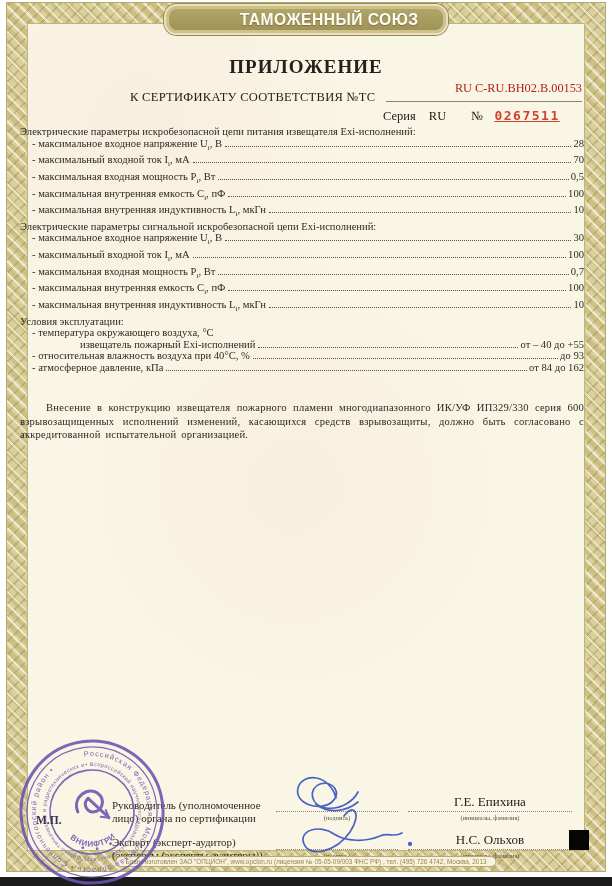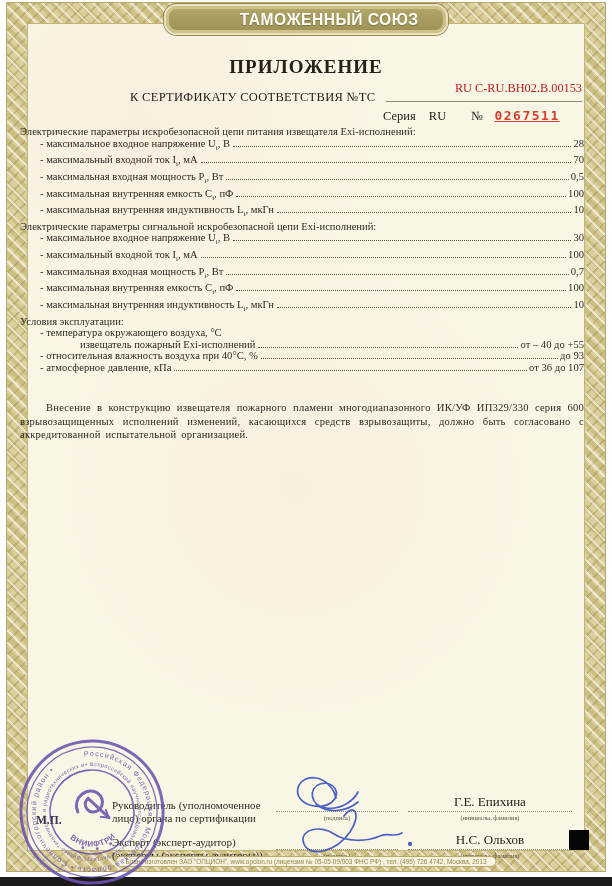--- a/index.html
+++ b/index.html
@@ -39,21 +39,21 @@
     font-size:12.3px;color:#b91c1c;}
   .cert-underline{position:absolute;left:386px;top:101px;width:196px;border-bottom:1px solid #8d8778;}
   .series-row{position:absolute;left:383px;top:108px;font-size:12.5px;color:#23211a;}
   .series-row .no{margin-left:22px;}
   .serial{font-family:"DejaVu Sans Mono",monospace;font-weight:bold;font-size:13px;
     letter-spacing:1.5px;margin-left:8px;}
 
   
   .content{position:absolute;left:20px;top:126px;right:28px;font-size:10.6px;line-height:11.55px;}
   .sec-header{white-space:nowrap;}
-  .prow{display:flex;align-items:baseline;padding-left:20px;}
+  .prow{display:flex;align-items:baseline;padding-left:12px;}
   .prow.indent2{padding-left:60px;}
   .plabel{white-space:nowrap;}
   .plabel sub{font-size:7px;}
   .leader{flex:1 1 auto;border-bottom:1.2px dotted #56513e;margin:0 2px 2px 3px;min-width:10px;}
   .pvalue{white-space:nowrap;}
   .paragraph{margin-top:28px;text-align:justify;text-indent:26px;line-height:13.2px;
     letter-spacing:.2px;word-spacing:2px;}
 
   
   .sig-label{position:absolute;font-size:11px;line-height:13px;color:#2c2a22;}
@@ -164,21 +164,21 @@
     <span class="pvalue">от – 40 до +55</span>
   </div>
   <div class="prow">
     <span class="plabel">- относительная влажность воздуха при 40°С,  %</span>
     <span class="leader"></span>
     <span class="pvalue">до 93</span>
   </div>
   <div class="prow">
     <span class="plabel">- атмосферное давление, кПа</span>
     <span class="leader"></span>
-    <span class="pvalue">от 36 до 107</span>
+    <span class="pvalue">от 84 до 162</span>
   </div>
 
   <div class="paragraph">Внесение в конструкцию извещателя пожарного пламени многодиапазонного ИК/УФ ИП329/330 серия 600 взрывозащищенных исполнений изменений, касающихся средств взрывозащиты, должно быть согласовано с аккредитованной испытательной организацией.</div>
 </div>
 
 <div class="sig-label" style="left:112px;top:799px;">
   <div>Руководитель (уполномоченное</div>
   <div>лицо) органа по сертификации</div>
 </div>
 <div class="sig-label" style="left:112px;top:836px;">

